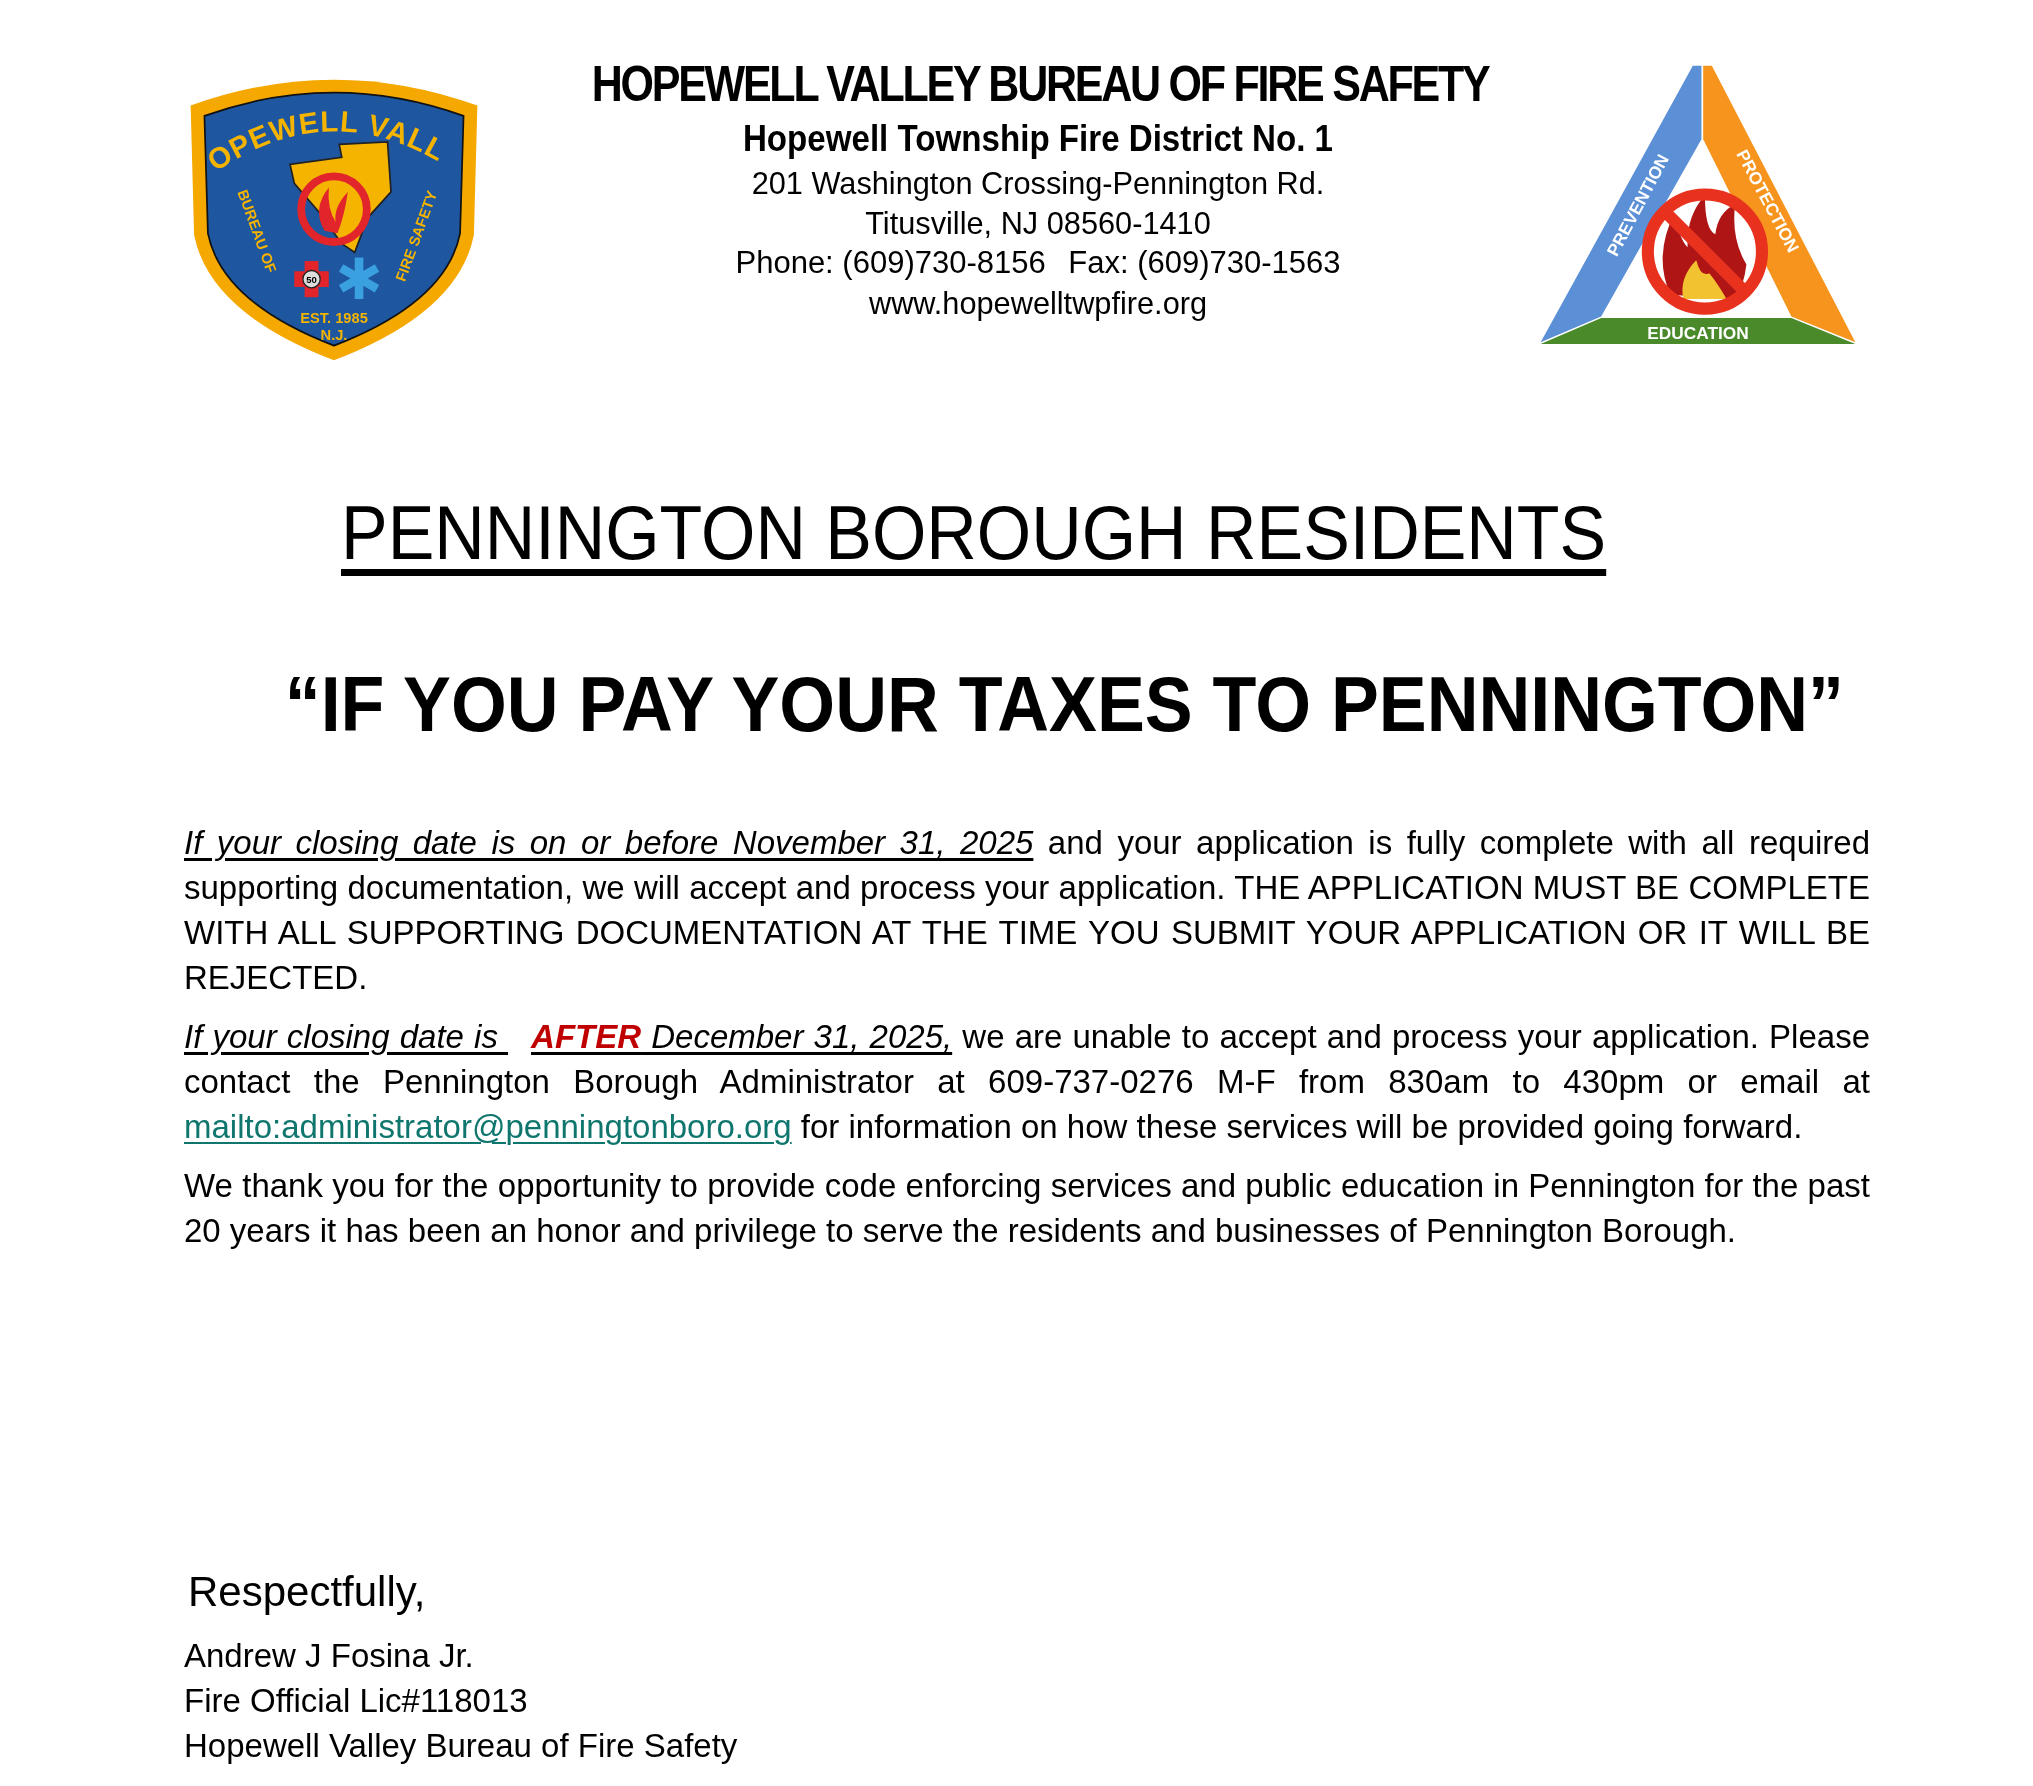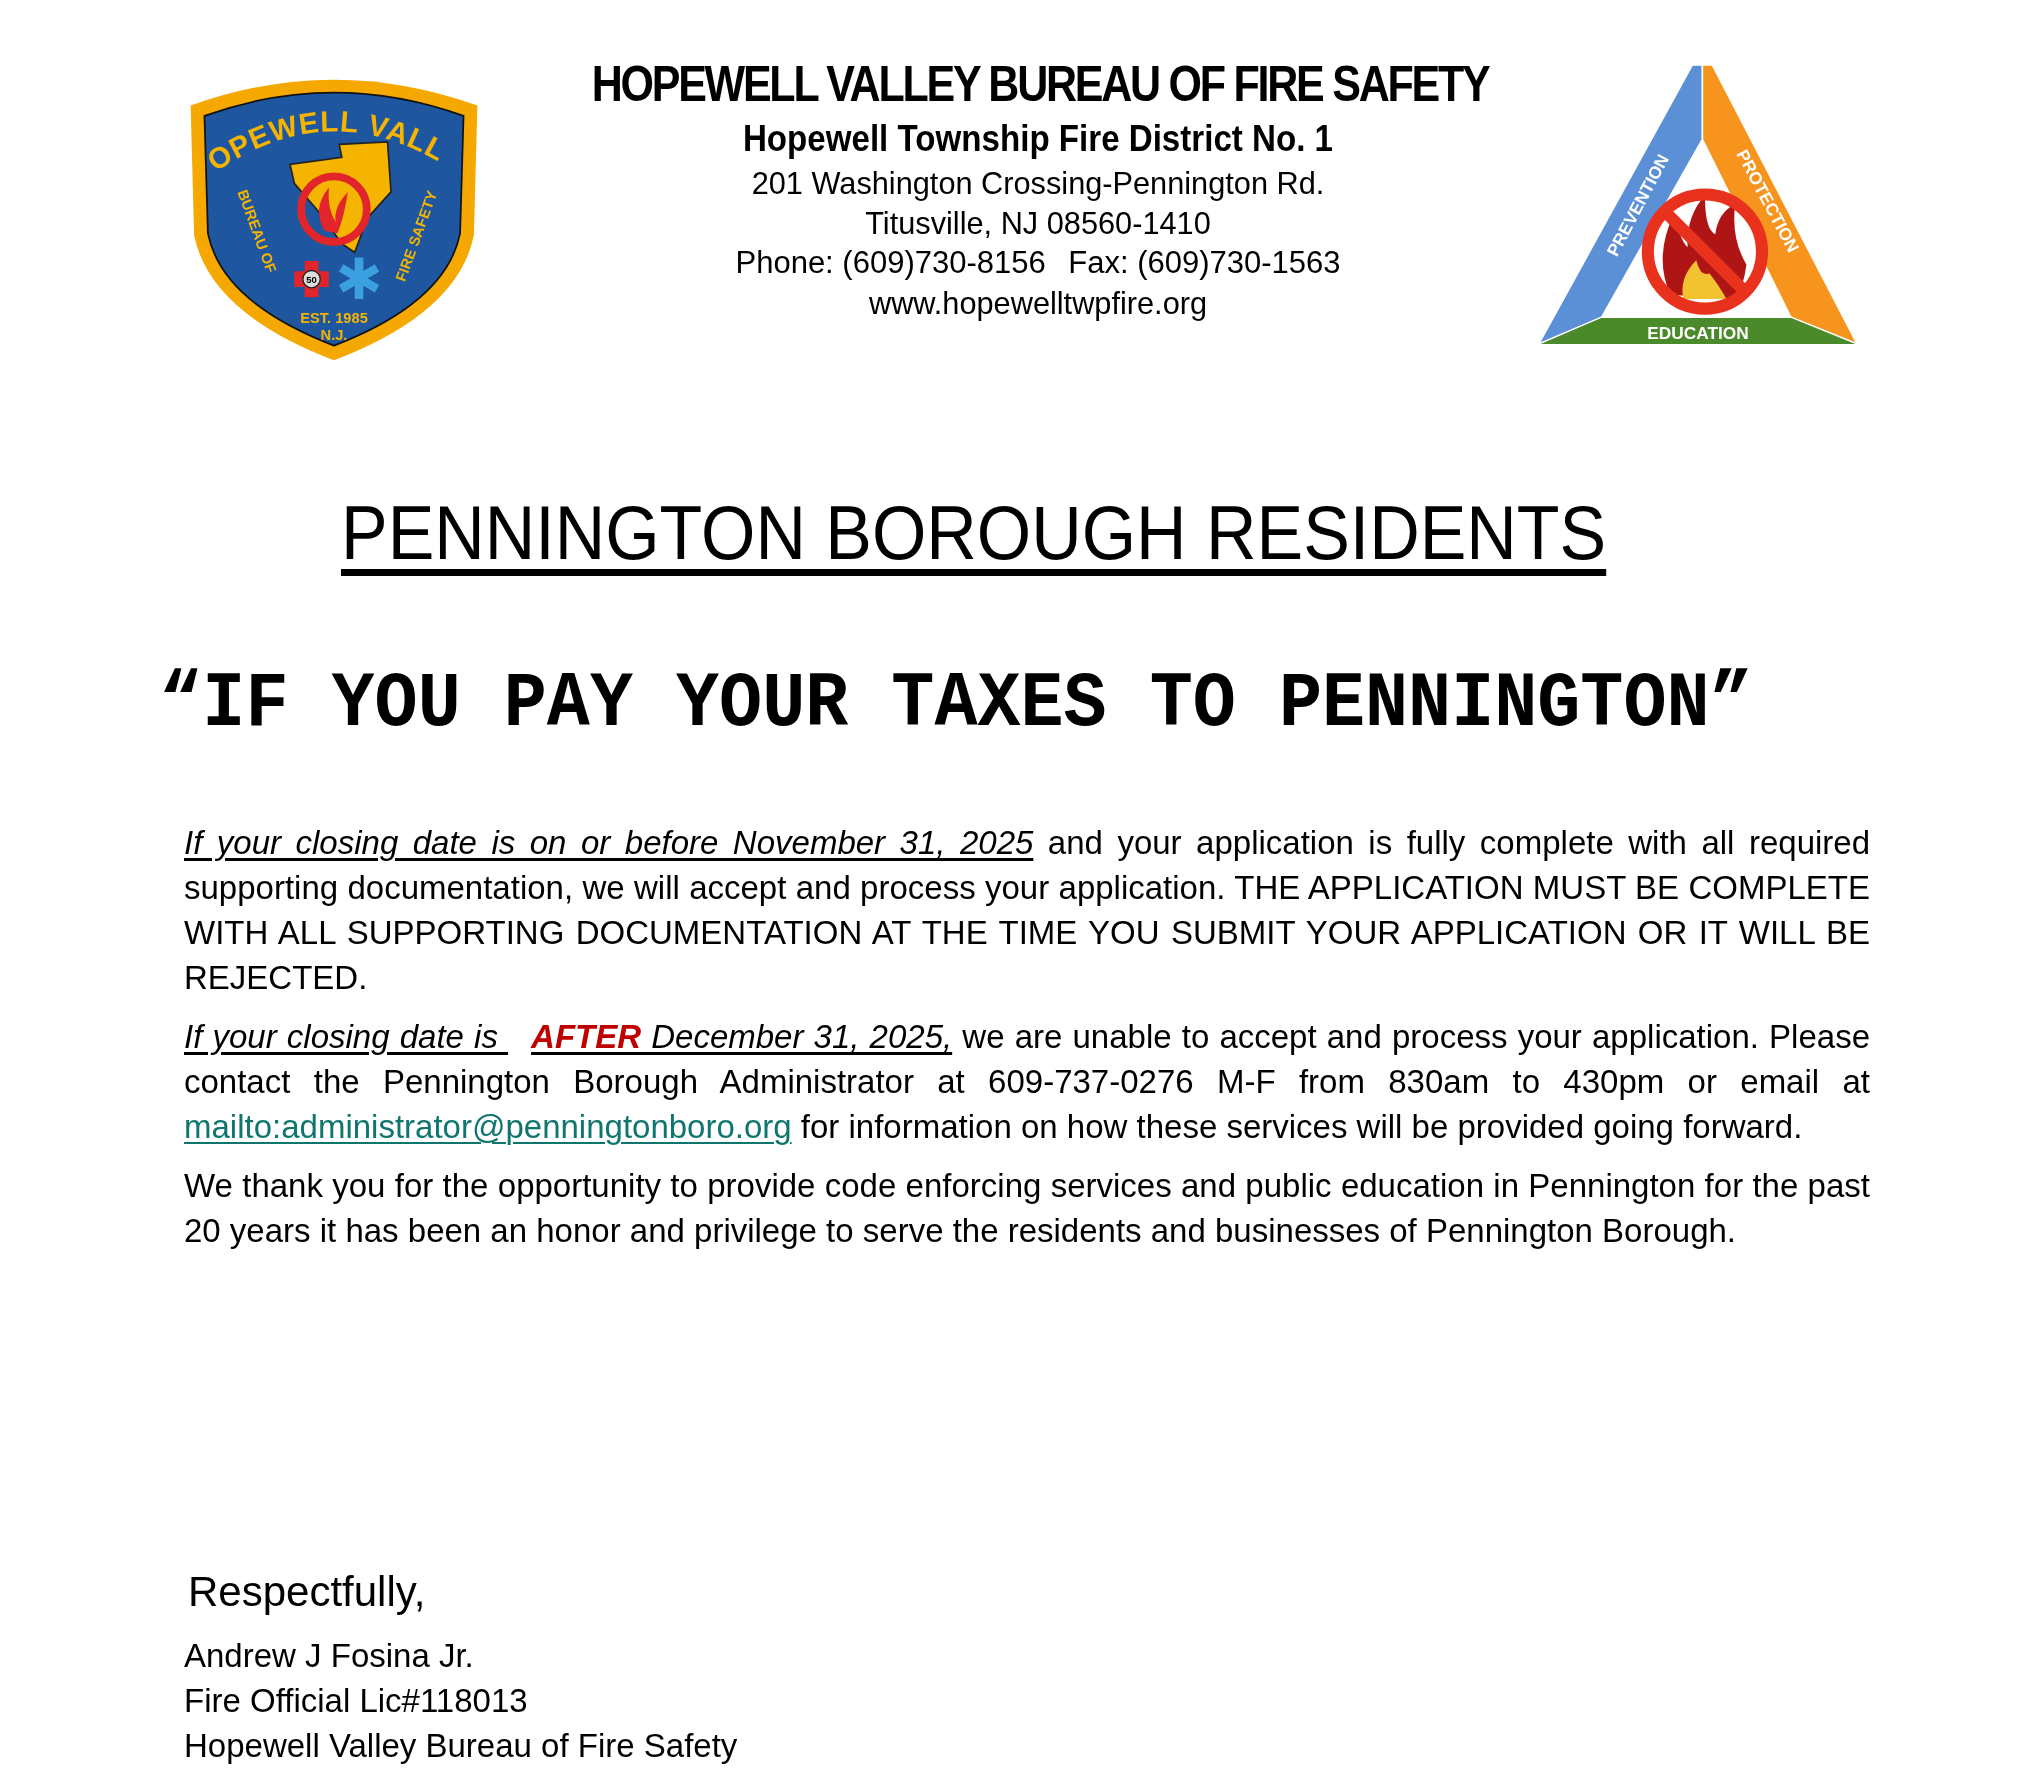--- a/index.html
+++ b/index.html
@@ -12,21 +12,21 @@
   .letterhead { position: absolute; left: 519px; top: 54px; width: 1038px; text-align: center; font-family: "Liberation Sans", sans-serif; }
   .lh-org { font-family: "Liberation Sans", sans-serif; font-weight: bold; font-size: 50px; line-height: 61px; letter-spacing: -2.6px; transform: scaleX(0.86); transform-origin: center; white-space: nowrap; }
   .lh-district { font-weight: bold; font-size: 36px; line-height: 48px; transform: scaleX(0.92); white-space: nowrap; }
   .lh-line { font-size: 32px; line-height: 40px; white-space: nowrap; transform: scaleX(0.96); }
   .lh-contact { font-size: 31px; line-height: 40px; white-space: nowrap; }
   .lh-contact .gap { display: inline-block; width: 22.5px; }
 
   
   .heading-1 { position: absolute; left: 0; width: 1948px; top: 477px; text-align: center; font-family: "Liberation Sans", sans-serif; font-weight: normal; font-size: 76px; line-height: 86px; margin-top: 13px; }
   .heading-1 span { text-decoration: underline; text-decoration-thickness: 7px; text-underline-offset: 10.4px; display: inline-block; transform: scaleX(0.92); }
-  .heading-2 { position: absolute; left: 0; width: 1912px; top: 659px; text-align: center; font-family: Liberation Mono, monospace; font-weight: bold; font-size: 78px; line-height: 90px; }
+  .heading-2 { position: absolute; left: 0; width: 1912px; top: 659px; text-align: right; font-family: Liberation Sans, sans-serif; font-weight: bold; font-size: 78px; line-height: 90px; }
   .heading-2 span { display: inline-block; transform: scaleX(0.92); }
 
   
   .body-text { position: absolute; left: 184px; top: 820px; width: 1686px; font-family: "Liberation Sans", sans-serif; font-size: 33px; line-height: 45px; text-align: justify; }
   .para { margin: 0 0 14px 0; }
   .para.last-gap { margin-bottom: 16px; }
   .ul-italic { font-style: italic; text-decoration: underline; text-decoration-thickness: 2.6px; text-underline-offset: 4.3px; }
   .after { color: #c00000; font-weight: bold; font-style: italic; text-decoration: underline; text-decoration-thickness: 2.6px; text-underline-offset: 4.3px; text-decoration-color: #000; margin-left: 23px; }
   .email-link { color: #0f766e; text-decoration: underline; text-decoration-thickness: 1.7px; text-underline-offset: 4.3px; cursor: pointer; }
 

